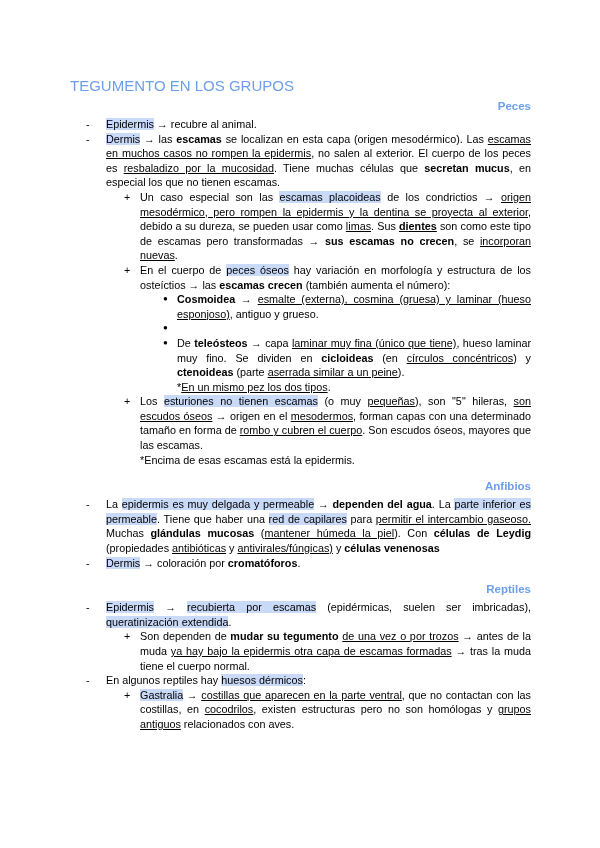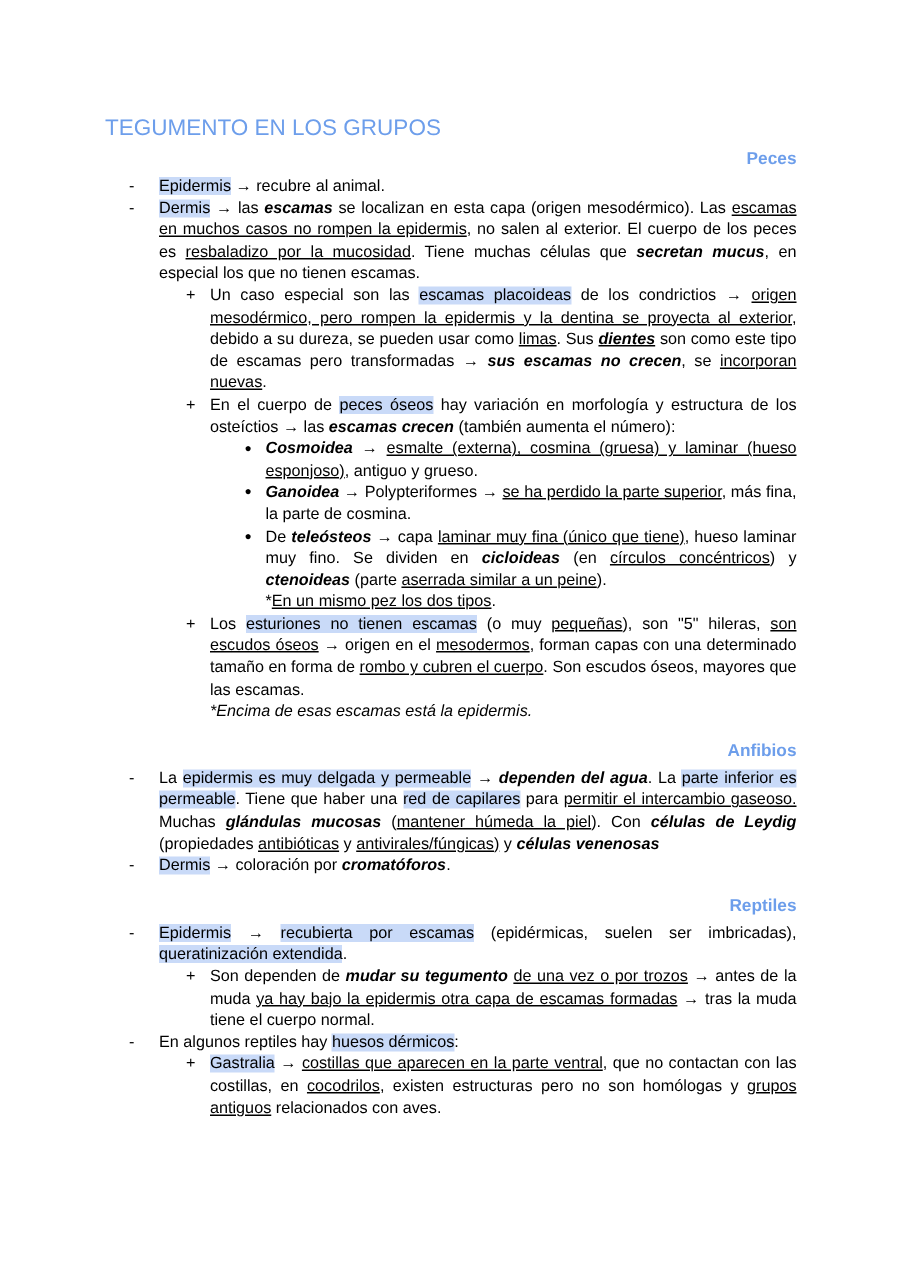--- a/index.html
+++ b/index.html
@@ -37,23 +37,23 @@
     margin:12px 0 4px 0;
     text-align:right;
   }
   h2.sec.first{margin-top:2px;}
   .li{display:flex;text-align:justify;}
   .li .mk{flex:none;}
   .li .tx{flex:1 1 auto;min-width:0;}
   .l1{padding-left:16px;}  .l1 .mk{width:20px;}
   .l2{padding-left:54px;}  .l2 .mk{width:16px;}
   .l3{padding-left:93px;}  .l3 .mk{width:14px;font-size:8px;}
-  .n2{padding-left:70px;font-style:italic;}
+  .n2{padding-left:70px;}
   .n3{padding-left:107px;}
-  .tx span.b{font-weight:700;font-style:italic;}
+  .tx span.b{font-weight:700;}
   .tx span.u{text-decoration:underline;}
   .tx span.h{background-color:var(--hl);}
 </style>
 </head>
 <body>
 
 <div class="page">
 
   <div class="title">TEGUMENTO EN LOS GRUPOS</div>
 
@@ -75,21 +75,20 @@
     <div class="li l2">
       <span class="mk">+</span>
       <div class="tx"><span>En el cuerpo de </span><span class="h">peces óseos</span><span> hay variación en morfología y estructura de los osteíctios → las </span><span class="b">escamas crecen</span><span> (también aumenta el número):</span></div>
     </div>
     <div class="li l3">
       <span class="mk">●</span>
       <div class="tx"><span class="b">Cosmoidea</span><span> → </span><span class="u">esmalte (externa), cosmina (gruesa) y laminar (hueso esponjoso)</span><span>, antiguo y grueso.</span></div>
     </div>
     <div class="li l3">
       <span class="mk">●</span>
-      <div class="tx"><span class="b">Ganoidea</span><span> → Polypteriformes → </span><span class="u">se ha perdido la parte superior</span><span>, más fina, la parte de cosmina.</span></div>
     </div>
     <div class="li l3">
       <span class="mk">●</span>
       <div class="tx"><span>De </span><span class="b">teleósteos</span><span> → capa </span><span class="u">laminar muy fina (único que tiene)</span><span>, hueso laminar muy fino. Se dividen en </span><span class="b">cicloideas</span><span> (en </span><span class="u">círculos concéntricos</span><span>) y </span><span class="b">ctenoideas</span><span> (parte </span><span class="u">aserrada similar a un peine</span><span>).</span></div>
     </div>
     <div class="li n3">
       <div class="tx"><span>*</span><span class="u">En un mismo pez los dos tipos</span><span>.</span></div>
     </div>
     <div class="li l2">
       <span class="mk">+</span>

